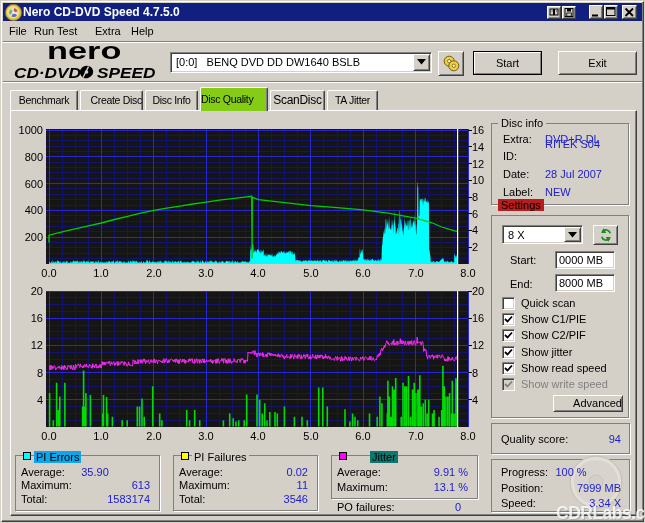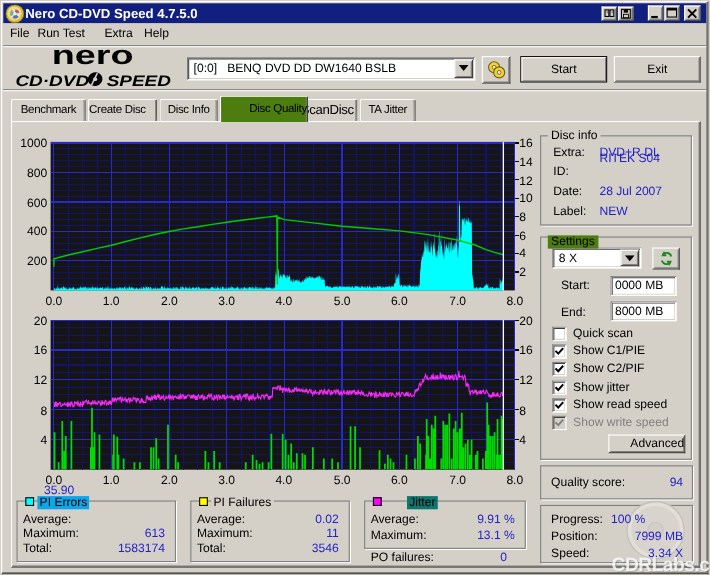--- a/index.html
+++ b/index.html
@@ -75,48 +75,48 @@
 <svg class="abs" style="left:417px;top:59px" width="9" height="6" viewBox="0 0 9 6">
     <path d="M0 0H9L4.5 5.5Z" fill="#000"></path>
   </svg>
 <div class="abs btn" style="left:438px;top:51px;width:26px;height:25px"></div>
 <svg class="abs" style="left:443px;top:55px" width="17" height="17" viewBox="0 0 17 17">
  <circle cx="6.2" cy="6.2" r="5" fill="#f0d040" stroke="#705c10" stroke-width="1"></circle>
  <circle cx="6.2" cy="6.2" r="1.7" fill="#fff8d0" stroke="#705c10" stroke-width="0.8"></circle>
  <circle cx="10.8" cy="10.8" r="5" fill="#f0d040" stroke="#705c10" stroke-width="1"></circle>
  <circle cx="10.8" cy="10.8" r="1.7" fill="#fff8d0" stroke="#705c10" stroke-width="0.8"></circle>
 </svg>
-<div class="abs" style="left:473px;top:51px;width:79px;height:24px;background:#d4d0c8;border:1px solid #000;">
+<div class="abs" style="left:473px;top:51px;width:69px;height:24px;background:#d4d0c8;border:1px solid #000;">
     <div style="width:100%;height:100%;border-top:1px solid #fff;border-left:1px solid #fff;border-right:1px solid #808080;border-bottom:1px solid #808080;text-align:center;line-height:21px">Start</div>
   </div>
 <div class="abs btn" style="left:558px;top:51px;width:79px;height:24px;text-align:center;line-height:22px">Exit</div>
 <div class="abs" style="left:3px;top:81px;width:639px;height:1px;background:#808080"></div>
 <div class="abs" style="left:3px;top:82px;width:639px;height:1px;background:#fff"></div>
 
 <div class="abs" style="left:10px;top:110px;width:627px;height:406px;background:#d4d0c8;border-top:1px solid #fff;border-left:1px solid #fff;border-right:1px solid #404040;border-bottom:1px solid #404040;box-shadow:inset -1px -1px 0 #808080"></div>
 
 <div class="abs" style="left:10px;top:90px;width:68px;height:20px;background:#d4d0c8;border-top:1px solid #fff;border-left:1px solid #fff;border-right:1px solid #404040;box-shadow:inset -1px 0 0 #808080;border-radius:2px 2px 0 0;text-align:center;line-height:18px;z-index:4;font-size:10.5px;letter-spacing:-0.3px">Benchmark</div>
-<div class="abs" style="left:80px;top:90px;width:63px;height:20px;background:#d4d0c8;border-top:1px solid #fff;border-left:1px solid #fff;border-right:1px solid #404040;box-shadow:inset -1px 0 0 #808080;border-radius:2px 2px 0 0;text-align:left;line-height:18px;z-index:4;font-size:10.5px;letter-spacing:-0.3px">Create Disc</div>
+<div class="abs" style="left:80px;top:90px;width:63px;height:20px;background:#d4d0c8;border-top:1px solid #fff;border-left:1px solid #fff;border-right:1px solid #404040;box-shadow:inset -1px 0 0 #808080;border-radius:2px 2px 0 0;text-align:right;line-height:18px;z-index:4;font-size:10.5px;letter-spacing:-0.3px">Create Disc</div>
 <div class="abs" style="left:145px;top:90px;width:53px;height:20px;background:#d4d0c8;border-top:1px solid #fff;border-left:1px solid #fff;border-right:1px solid #404040;box-shadow:inset -1px 0 0 #808080;border-radius:2px 2px 0 0;text-align:center;line-height:18px;z-index:4;font-size:10.5px;letter-spacing:-0.3px">Disc Info</div>
-<div class="abs" style="left:200px;top:87px;width:80px;height:24px;background:#4d7c0f;border-top:1px solid #fff;border-left:1px solid #fff;border-right:1px solid #404040;box-shadow:inset -1px 0 0 #808080;border-radius:2px 2px 0 0;text-align:right;line-height:22px;z-index:5;font-size:10.5px;letter-spacing:-0.3px">Disc Quality</div>
+<div class="abs" style="left:200px;top:87px;width:68px;height:24px;background:#84cc16;border-top:1px solid #fff;border-left:1px solid #fff;border-right:1px solid #404040;box-shadow:inset -1px 0 0 #808080;border-radius:2px 2px 0 0;text-align:left;line-height:22px;z-index:5;font-size:10.5px;letter-spacing:-0.3px">Disc Quality</div>
 <div class="abs" style="left:270px;top:90px;width:55px;height:20px;background:#d4d0c8;border-top:1px solid #fff;border-left:1px solid #fff;border-right:1px solid #404040;box-shadow:inset -1px 0 0 #808080;border-radius:2px 2px 0 0;text-align:center;line-height:18px;z-index:4;font-size:12px;letter-spacing:-0.3px">ScanDisc</div>
 <div class="abs" style="left:327px;top:90px;width:51px;height:20px;background:#d4d0c8;border-top:1px solid #fff;border-left:1px solid #fff;border-right:1px solid #404040;box-shadow:inset -1px 0 0 #808080;border-radius:2px 2px 0 0;text-align:center;line-height:18px;z-index:4;font-size:10.5px;letter-spacing:-0.3px">TA Jitter</div>
 
 <div class="etched" style="left:491px;top:123px;width:138px;height:82px"></div>
 <div class="abs" style="left:498px;top:117px;background:#d4d0c8;padding:0 3px;z-index:3">Disc info</div>
 <div class="abs" style="left:503px;top:133px">Extra:</div>
 <div class="abs blue" style="left:545px;top:133px">DVD+R DL</div>
 <div class="abs" style="left:503px;top:150px">ID:</div>
 <div class="abs blue" style="left:545px;top:138px">RITEK S04</div>
 <div class="abs" style="left:503px;top:168px">Date:</div>
 <div class="abs blue" style="left:545px;top:168px">28 Jul 2007</div>
 <div class="abs" style="left:503px;top:186px">Label:</div>
 <div class="abs blue" style="left:545px;top:186px">NEW</div>
 <div class="etched" style="left:491px;top:215px;width:138px;height:203px"></div>
-<div class="abs" style="left:498px;top:214px;background:#4d7c0f;padding:0 3px;z-index:3">Settings</div>
+<div class="abs" style="left:498px;top:199px;background:#b91c1c;padding:0 3px;z-index:3">Settings</div>
 <div class="abs sunk" style="left:502px;top:225px;width:81px;height:19px"></div>
 <div class="abs" style="left:508px;top:229px">8 X</div>
 <div class="abs btn" style="left:564px;top:227px;width:17px;height:15px"></div>
 <svg class="abs" style="left:568px;top:232px" width="9" height="6" viewBox="0 0 9 6">
     <path d="M0 0H9L4.5 5.5Z" fill="#000"></path>
   </svg>
 <div class="abs btn" style="left:593px;top:225px;width:25px;height:20px"></div>
 <svg class="abs" style="left:598px;top:227px" width="16" height="16" viewBox="0 0 16 16">
 <path d="M12.3 6.2 A4.6 4.6 0 0 0 4.3 4.6" fill="none" stroke="#1a8c1a" stroke-width="1.7"></path>
 <path d="M5.6 1.2 L3.2 5.9 L8.2 5.9 Z" fill="#1a8c1a"></path>
@@ -170,21 +170,21 @@
 <div class="abs blue" style="left:521px;top:466px;width:100px;text-align:center">100 %</div>
 <div class="abs" style="left:501px;top:482px">Position:</div>
 <div class="abs blue" style="left:521px;top:482px;width:100px;text-align:right">7999 MB</div>
 <div class="abs" style="left:501px;top:497px">Speed:</div>
 <div class="abs blue" style="left:521px;top:497px;width:100px;text-align:right">3.34 X</div>
 
 <div class="etched" style="left:15px;top:455px;width:145px;height:56px"></div>
 <div class="abs" style="left:23px;top:452px;width:8px;height:8px;background:#00ffff;border:1px solid #000;z-index:3"></div>
 <div class="abs" style="left:34px;top:451px;background:#0ea5e9;padding:0 2px;z-index:3">PI Errors</div>
 <div class="abs" style="left:21px;top:466px">Average:</div>
-<div class="abs blue" style="left:40px;top:440px;width:110px;text-align:left">35.90</div>
+<div class="abs blue" style="left:40px;top:466px;width:110px;text-align:center">35.90</div>
 <div class="abs" style="left:21px;top:479px">Maximum:</div>
 <div class="abs blue" style="left:40px;top:479px;width:110px;text-align:right">613</div>
 <div class="abs" style="left:21px;top:493px">Total:</div>
 <div class="abs blue" style="left:40px;top:493px;width:110px;text-align:right">1583174</div>
 <div class="etched" style="left:173px;top:455px;width:145px;height:56px"></div>
 <div class="abs" style="left:181px;top:452px;width:8px;height:8px;background:#ffff00;border:1px solid #000;z-index:3"></div>
 <div class="abs" style="left:192px;top:451px;background:#d4d0c8;padding:0 2px;z-index:3">PI Failures</div>
 <div class="abs" style="left:179px;top:466px">Average:</div>
 <div class="abs blue" style="left:198px;top:466px;width:110px;text-align:right">0.02</div>
 <div class="abs" style="left:179px;top:479px">Maximum:</div>

